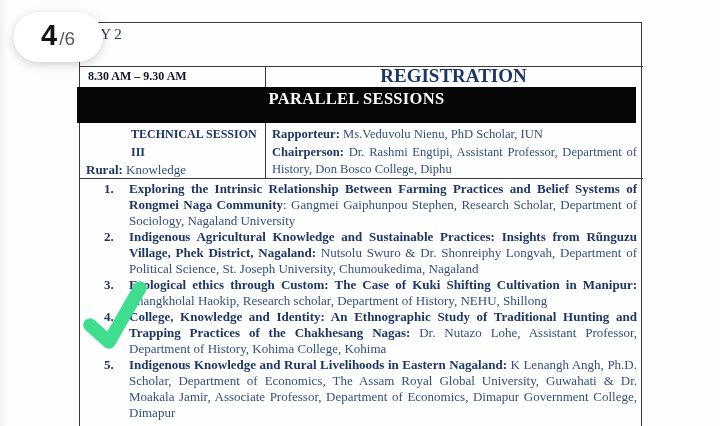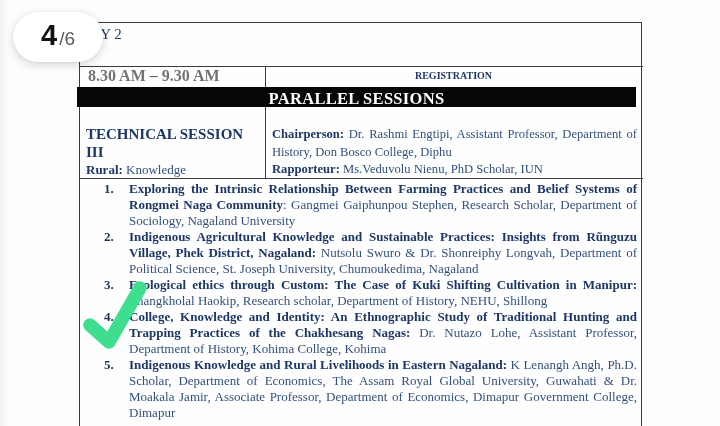--- a/index.html
+++ b/index.html
@@ -29,28 +29,28 @@
   }
   .hline{position:absolute; height:1px; background:#3a3a3a; left:79px; width:564px;}
   .vline{position:absolute; width:1px; background:#3a3a3a; left:265px;}
   
   .hdr{
     position:absolute; left:80px; top:24px; width:561px; text-align:left;
     color:#1c3766; font-weight:normal; font-size:15px; line-height:21px; z-index:1;
   }
   .reg-time{
     position:absolute; left:88px; top:66px; height:20px; line-height:20px;
-    color:#737373; font-weight:bold; font-size:16px; z-index:1;
+    color:#0f172a; font-weight:bold; font-size:12px; z-index:1;
   }
   .reg-label{
     position:absolute; left:266px; top:66px; width:375px; height:20px; line-height:20px;
-    text-align:center; color:#1c3766; font-weight:bold; font-size:10px; z-index:1;
+    text-align:center; color:#1c3766; font-weight:bold; font-size:19px; z-index:1;
   }
   .banner{
-    position:absolute; left:77px; top:87px; width:559px; height:20px;
+    position:absolute; left:77px; top:87px; width:559px; height:36px;
     background:#060606; color:#ffffff; text-align:center; z-index:2;
     font-weight:bold; font-size:16.5px; line-height:19px; padding-top:2px;
     letter-spacing:0.3px; box-sizing:border-box;
   }
   
   .sess-left{
     position:absolute; left:86px; top:126px; width:176px;
     font-size:13px; line-height:17.5px; color:#31507e; z-index:1;
   }
   .sess-right{
@@ -87,26 +87,26 @@
   <div class="hdr">
     <div>DAY 2</div>
   </div>
 
   <div class="reg-time">8.30 AM – 9.30 AM</div>
   <div class="reg-label">REGISTRATION</div>
 
   <div class="banner">PARALLEL SESSIONS</div>
 
   <div class="sess-left">
-    <div class="b" style="font-size:15px;">TECHNICAL SESSION III</div>
+    <div class="b" style="font-size:12px;margin-left:45px;">TECHNICAL SESSION III</div>
     <div><span class="b">Rural:</span><span> Knowledge</span></div>
   </div>
   <div class="sess-right">
+    <div><span class="b">Rapporteur:</span><span> Ms.Veduvolu Nienu, PhD Scholar, IUN</span></div>
     <div><span class="b">Chairperson:</span><span> Dr. Rashmi Engtipi, Assistant Professor, Department of History, Don Bosco College, Diphu</span></div>
-    <div><span class="b">Rapporteur:</span><span> Ms.Veduvolu Nienu, PhD Scholar, IUN</span></div>
   </div>
 
   <div class="papers">
     <div class="paper">
       <span class="num">1.</span><span class="b">Exploring the Intrinsic Relationship Between Farming Practices and Belief Systems of Rongmei Naga Community</span><span>: Gangmei Gaiphunpou Stephen, Research Scholar, Department of Sociology, Nagaland University</span>
     </div>
     <div class="paper">
       <span class="num">2.</span><span class="b">Indigenous Agricultural Knowledge and Sustainable Practices: Insights from Rũnguzu Village, Phek District, Nagaland:</span><span> Nutsolu Swuro &amp; Dr. Shonreiphy Longvah, Department of Political Science, St. Joseph University, Chumoukedima, Nagaland</span>
     </div>
     <div class="paper">

